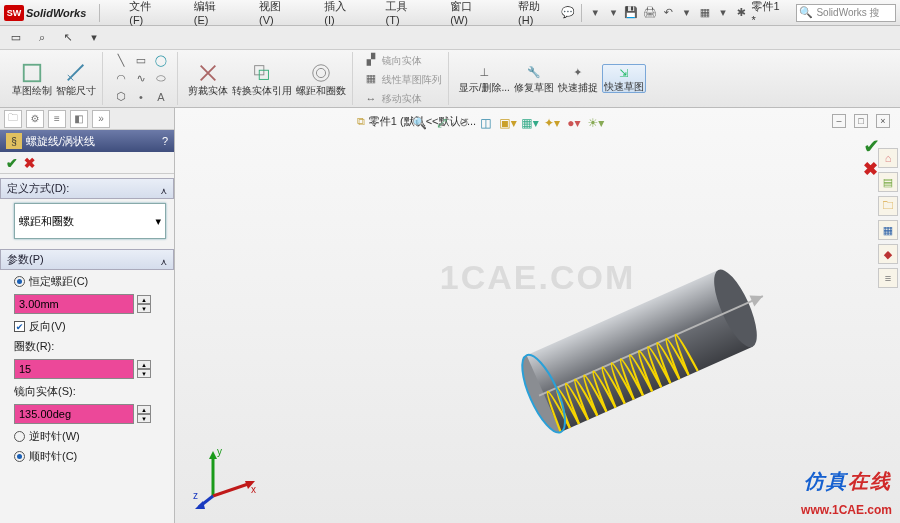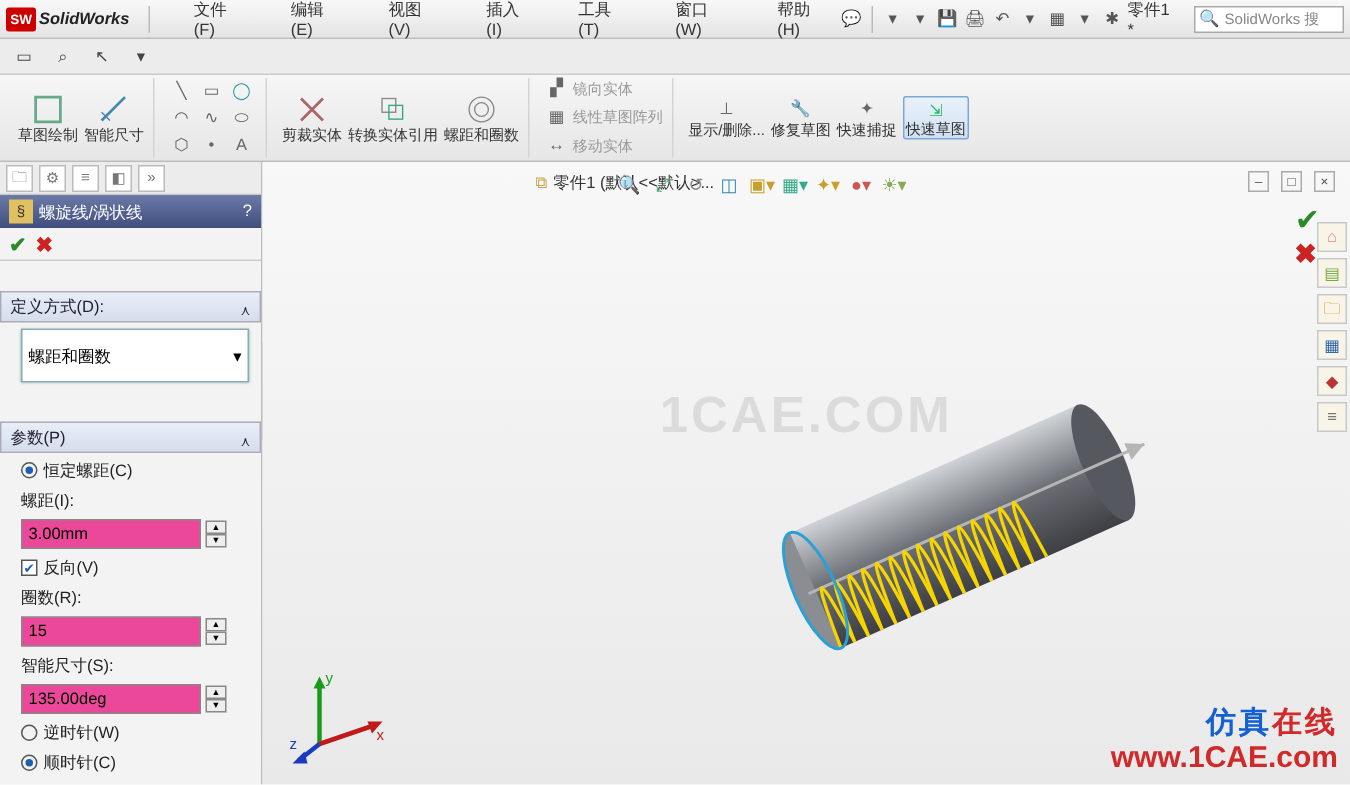--- a/index.html
+++ b/index.html
@@ -54,41 +54,41 @@
   
   .propcol { position:absolute; top:0; left:0; width:175px; bottom:0; background:#f3f3f3; border-right:1px solid #bbb; }
   .prop-icons { height:22px; border-bottom:1px solid #ccc; display:flex; align-items:center; gap:4px; padding:0 4px; background:#ececec;}
   .prop-icons .pi { width:18px; height:18px; border:1px solid #bbb; background:#fff; display:inline-flex; align-items:center; justify-content:center; font-size:10px; color:#777;}
   .prop-title { height:22px; background:linear-gradient(#6c7aa8,#3f4e7d); color:#fff; display:flex; align-items:center; padding:0 6px; font-size:11px; justify-content:space-between;}
   .prop-title .sp { width:16px;height:16px;background:#e0c060; display:inline-flex; align-items:center; justify-content:center; margin-right:4px; color:#333; font-size:10px;}
   .prop-ok { height:22px; display:flex; align-items:center; gap:6px; padding:0 6px; border-bottom:1px solid #ccc;}
   .prop-ok .ok { color:#2a8a2a; font-size:14px; font-weight:bold;}
   .prop-ok .cancel { color:#c22; font-size:14px; font-weight:bold;}
 
-  .section-hd { background:linear-gradient(#e9eef7,#d5ddec); border:1px solid #aab; padding:2px 6px; font-size:11px; color:#223; margin-top:20px; display:flex; justify-content:space-between; align-items:flex-end;}
+  .section-hd { background:linear-gradient(#e9eef7,#d5ddec); border:1px solid #aab; padding:2px 6px; font-size:11px; color:#223; margin-top:4px; display:flex; justify-content:space-between; align-items:flex-end;}
   .section-body { padding:4px 8px 6px 14px; display:flex; flex-direction:column; gap:5px;}
   .dropdown { height:20px; border:1px solid #8aa; background:#fff; display:flex; align-items:center; justify-content:space-between; padding:17px 4px; font-size:11px; box-shadow:0 0 2px #7ab;}
   .field-label { font-size:11px; color:#222;}
   .textbox { height:20px; border:1px solid #888; background:#ec4899; padding:0 4px; display:flex; align-items:center; font-size:11px; width:120px;}
   .spin { display:flex; flex-direction:column; margin-left:-1px;}
   .spin div{width:14px;height:9px;border:1px solid #888;background:#eee;font-size:7px; text-align:center; line-height:7px;}
   .row { display:flex; align-items:center; gap:4px;}
   .radio { width:11px;height:11px;border:1px solid #555;border-radius:50%; display:inline-flex; align-items:center; justify-content:center;}
   .radio.checked::after { content:""; width:5px; height:5px; background:#1a5fb4; border-radius:50%;}
   .checkbox { width:11px; height:11px; border:1px solid #555; background:#fff; display:inline-flex; align-items:center; justify-content:center; font-size:9px; color:#1a5fb4;}
   .flybar { position:absolute; right:-11px; top:120px; width:10px; height:66px; background:#e6e6e6; border:1px solid #aaa; border-radius:0 5px 5px 0; display:flex; align-items:center; justify-content:center;}
   .flybar::after{content:"▶"; font-size:8px; color:#666;}
 
   
   .viewport { position:absolute; left:175px; top:0; right:0; bottom:0; background:linear-gradient(#f8f8f8,#e9e9e9);}
   .watermark { position:absolute; left:50%; top:150px; transform:translate(-50%,0); font-size:34px; font-weight:bold; color:rgba(150,150,150,0.25); letter-spacing:2px;}
   .triad { position:absolute; left:18px; bottom:12px; width:70px; height:70px;}
-  .promo { position:absolute; right:8px; bottom:28px; font-size:20px; font-weight:bold; letter-spacing:2px;}
+  .promo { position:absolute; right:8px; bottom:28px; font-size:20px; font-weight:bold; letter-spacing:2px;font-style:italic;}
   .promo .b{color:#1560d0;} .promo .r{color:#d02a2a;}
-  .promo-url { position:absolute; right:8px; bottom:6px; font-size:20px; color:#d02a2a; font-weight:bold;}
+  .promo-url { position:absolute; right:8px; bottom:6px; font-size:12px; color:#d02a2a; font-weight:bold;}
   
   .rpal { position:absolute; right:0; top:40px; width:22px; display:flex; flex-direction:column; gap:4px;}
   .rpal div{ width:20px; height:20px; border:1px solid #c8c8c8; background:#f8f4e8; display:flex; align-items:center; justify-content:center; font-size:11px;}
   
   
   .model { position:absolute; left:300px; top:130px; width:320px; height:230px; }
 </style>
 </head>
 <body>
 
@@ -259,21 +259,20 @@
     <div class="section-hd">
       <span>参数(P)</span>
       <span style="font-size:9px;">⋏</span>
     </div>
     <div class="section-body">
       <div class="row">
         <span class="radio checked"></span>
         <span class="field-label">恒定螺距(C)</span>
       </div>
 
-      <span class="field-label">螺距(I):</span>
       <div class="row">
         <div class="textbox">3.00mm</div>
         <div class="spin">
             <div>▴</div>
             <div>▾</div>
           </div>
       </div>
 
       <div class="row">
         <span class="checkbox">✔</span>
@@ -282,21 +281,21 @@
 
       <span class="field-label">圈数(R):</span>
       <div class="row">
         <div class="textbox">15</div>
         <div class="spin">
             <div>▴</div>
             <div>▾</div>
           </div>
       </div>
 
-      <span class="field-label">智能尺寸(S):</span>
+      <span class="field-label">镜向实体(S):</span>
       <div class="row">
         <div class="textbox">135.00deg</div>
         <div class="spin">
             <div>▴</div>
             <div>▾</div>
           </div>
       </div>
 
       <div class="row">
         <span class="radio"></span>

